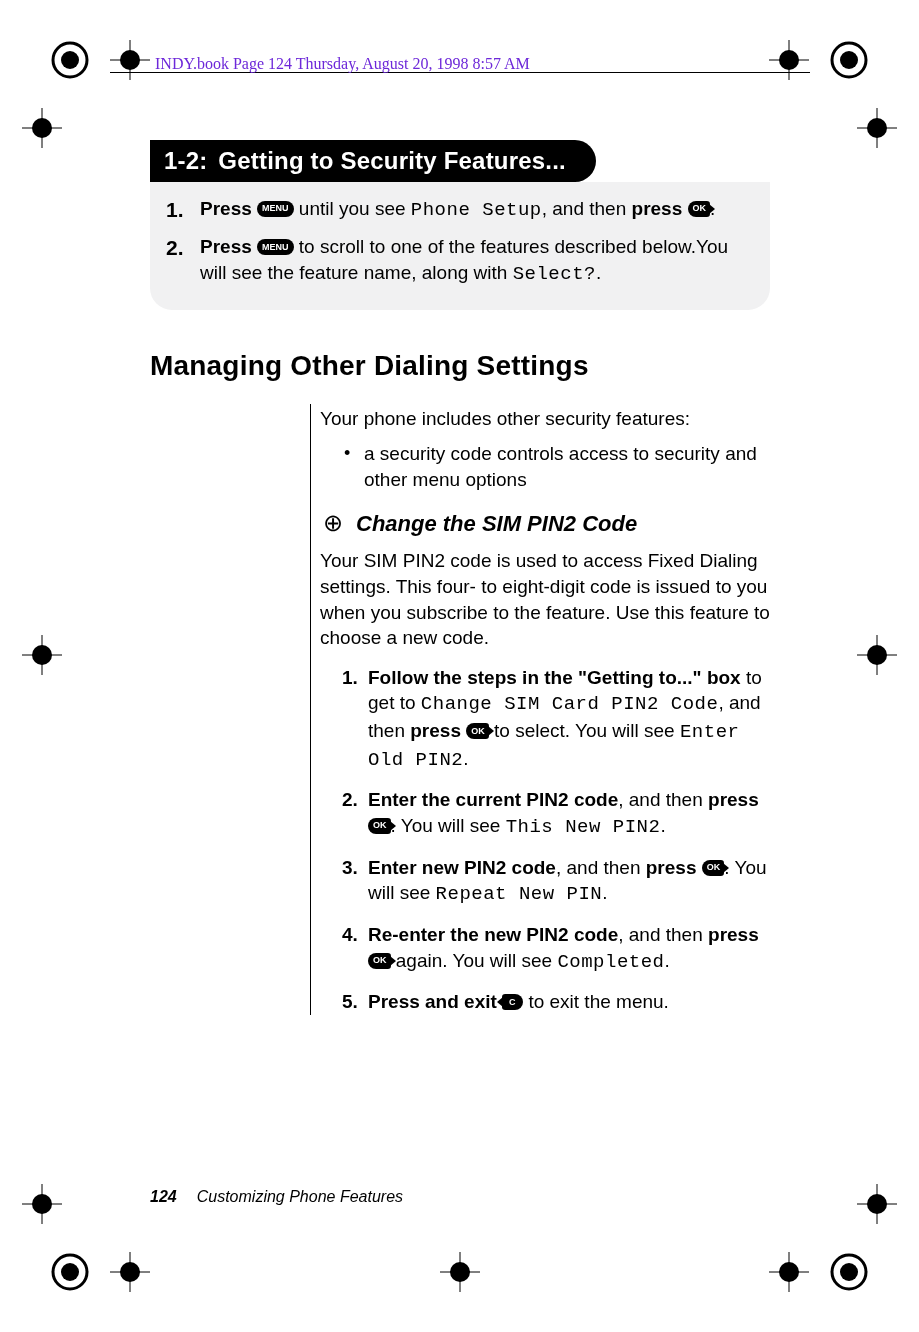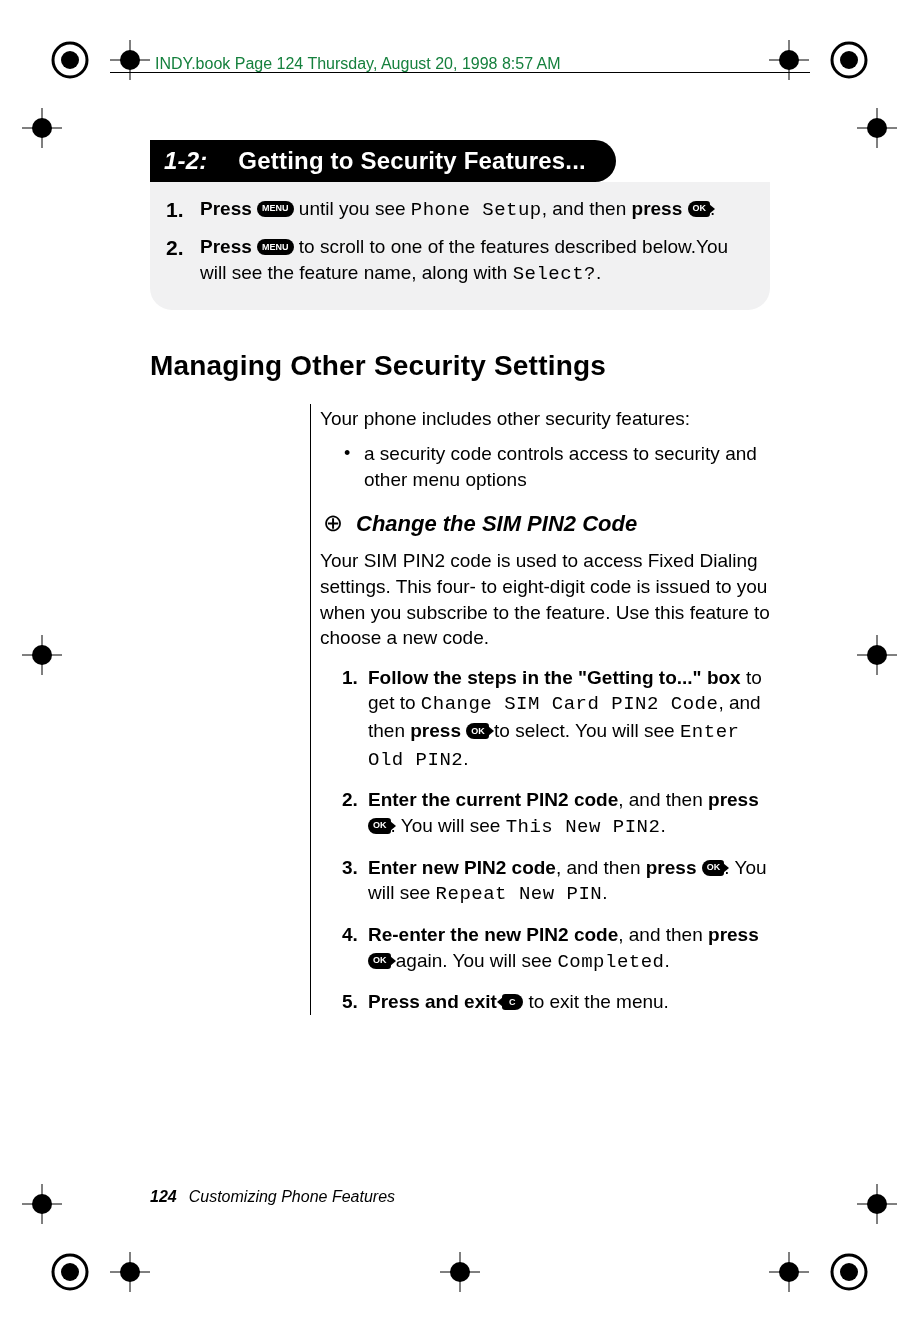--- a/index.html
+++ b/index.html
@@ -30,22 +30,22 @@
     position: absolute;
     left: 150px;
     top: 140px;
     width: 620px;
   }
   .header-note {
     position: absolute;
     left: 155px;
     top: 55px;
     font-size: 16px;
-    font-family: Liberation Sans, sans-serif;
-    color: #15803d;
+    font-family: Liberation Serif, serif;
+    color: #6d28d9;
   }
   .header-rule {
     position: absolute;
     left: 110px;
     top: 72px;
     width: 700px;
     height: 0;
     border-top: 1px solid #000;
   }
   .sec-box {
@@ -53,22 +53,21 @@
     color: #fff;
     border-radius: 0 22px 22px 0;
     padding: 7px 30px 7px 14px;
     font-weight: 900;
     font-size: 24px;
     display: inline-block;
     letter-spacing: 0.2px;
     font-family: Arial, Helvetica, sans-serif;
   }
   .sec-box .num {
-    font-style: italic;
-    margin-right: 24px;
+    margin-right: 4px;
   }
   .steps {
     background: #f1f1f2;
     border-radius: 0 0 22px 22px;
     padding: 14px 20px 22px 16px;
     margin-top: 0;
     font-size: 19px;
     line-height: 1.35;
   }
   .steps ol {
@@ -203,21 +202,21 @@
   }
   .numlist .b { flex: 1; }
   .footer {
     position: absolute;
     bottom: 126px;
     left: 150px;
     font-size: 16px;
     font-style: italic;
     font-family: Arial, Helvetica, sans-serif;
     display: flex;
-    gap: 12px;
+    gap: 20px;
     align-items: baseline;
   }
   .footer .pg {
     font-weight: 900;
     font-style: italic;
   }
   b { font-weight: bold; }
 </style>
 </head>
 <body>
@@ -353,21 +352,21 @@
         <li>
           <span class="step-num">2.</span>
           <span class="step-body">
             <b>Press</b>
             <span class="key">MENU</span><span> to scroll to one of the features described below.You will see the feature name, along with </span><span class="lcd">Select?</span><span>.</span>
           </span>
         </li>
       </ol>
     </div>
 
-    <h2>Managing Other Security Settings</h2>
+    <h2>Managing Other Dialing Settings</h2>
 
     <div class="indented">
       <p>Your phone includes other security features:</p>
       <ul class="bullets">
         <li>a security code controls access to security and other menu options</li>
       </ul>
 
       <h3>
         <span class="globe">⊕</span>
         <span>Change the SIM PIN2 Code</span>

